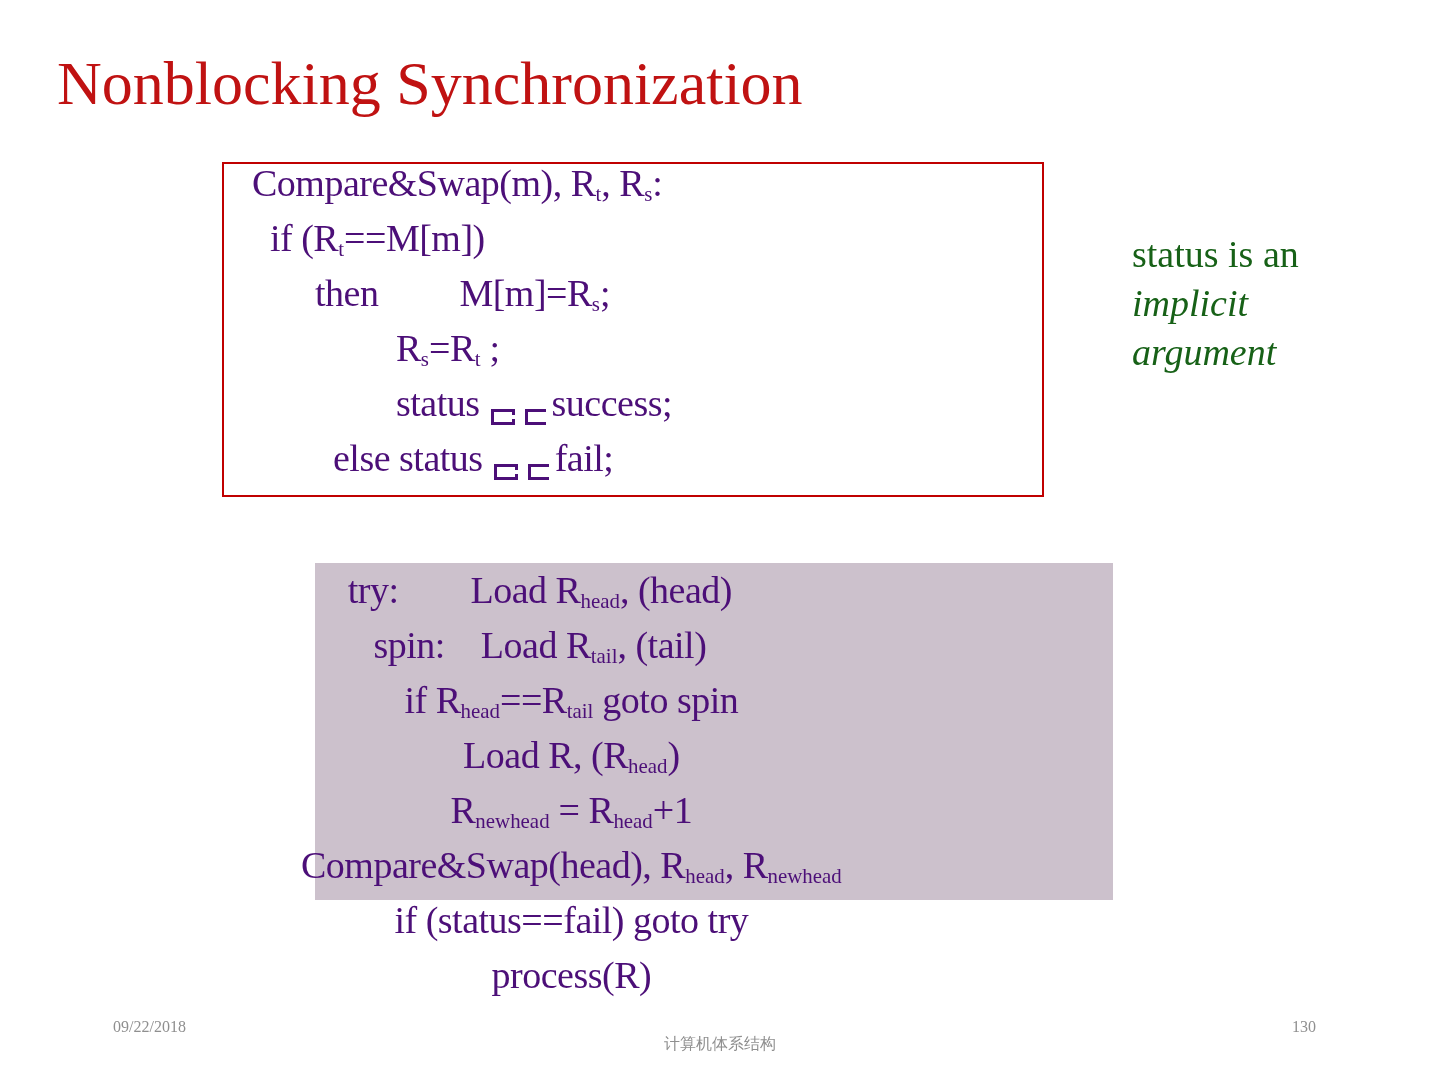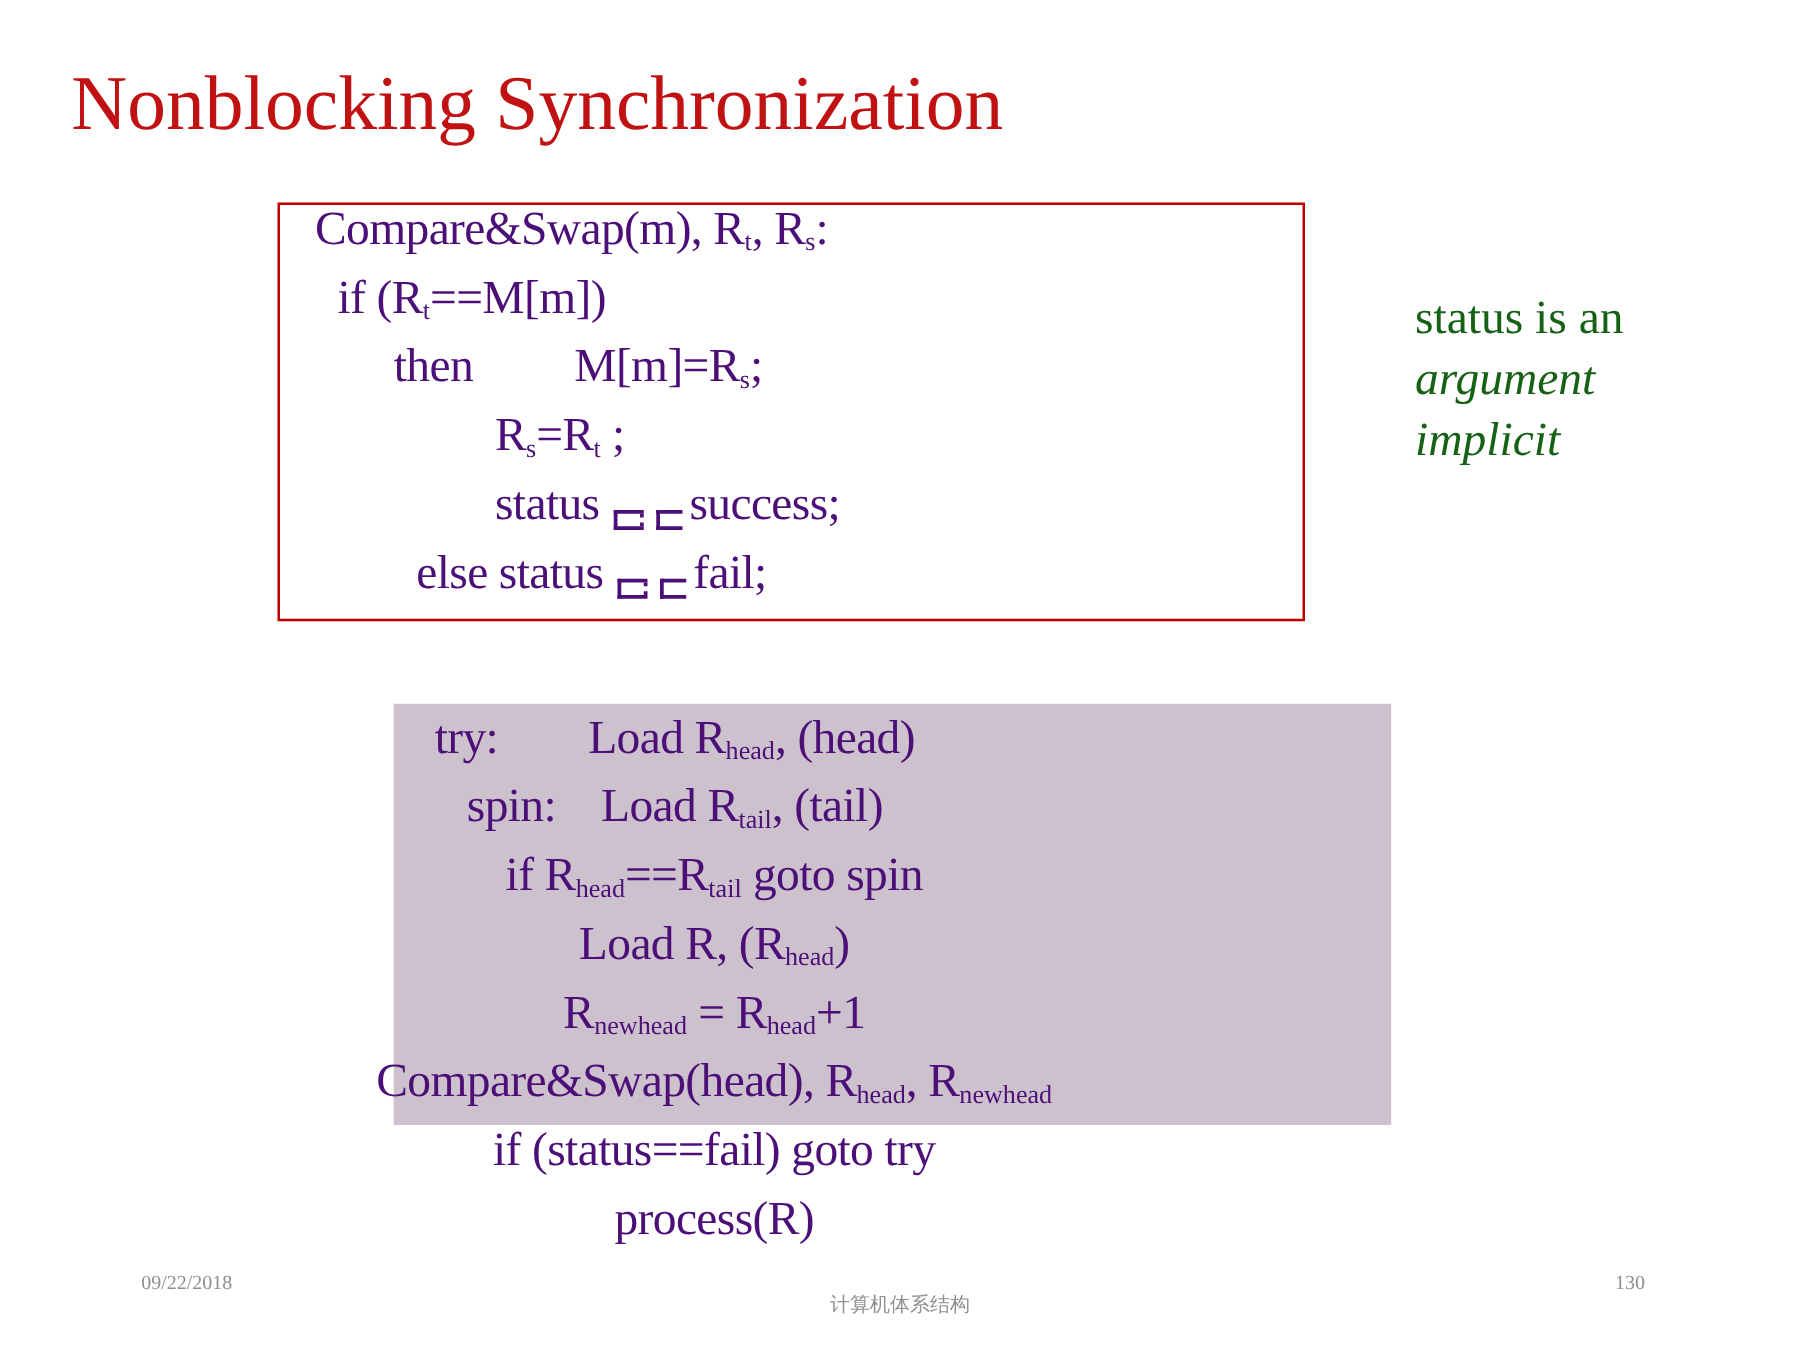--- a/index.html
+++ b/index.html
@@ -81,22 +81,22 @@
 
 <div class="slide">
 
   <h1 class="title">Nonblocking Synchronization</h1>
 
   <div class="cas-box"></div>
   <div class="code cas-code"><div class="code-line"><span>Compare&amp;Swap(m), R</span><sub>t</sub><span>, R</span><sub>s</sub><span>:</span></div><div class="code-line"><span>  if (R</span><sub>t</sub><span>==M[m])</span></div><div class="code-line"><span>       then         M[m]=R</span><sub>s</sub><span>;</span></div><div class="code-line"><span>                R</span><sub>s</sub><span>=R</span><sub>t</sub><span> ;</span></div><div class="code-line"><span>                status </span><span class="sym-a"></span><span class="sym-b"></span><span>success;</span></div><div class="code-line"><span>         else status </span><span class="sym-a"></span><span class="sym-b"></span><span>fail;</span></div></div>
 
   <div class="note">
     <div>status is an</div>
+    <div class="italic">implicit</div>
     <div class="italic">argument</div>
-    <div class="italic">implicit</div>
   </div>
 
   <div class="queue-bg"></div>
   <div class="code queue-code"><div class="code-line"><span>try:        Load R</span><sub>head</sub><span>, (head)</span></div><div class="code-line"><span>spin:    Load R</span><sub>tail</sub><span>, (tail)</span></div><div class="code-line"><span>       if R</span><sub>head</sub><span>==R</span><sub>tail</sub><span> goto spin</span></div><div class="code-line"><span>       Load R, (R</span><sub>head</sub><span>)</span></div><div class="code-line"><span>       R</span><sub>newhead</sub><span> = R</span><sub>head</sub><span>+1</span></div><div class="code-line"><span>       Compare&amp;Swap(head), R</span><sub>head</sub><span>, R</span><sub>newhead</sub></div><div class="code-line"><span>       if (status==fail) goto try</span></div><div class="code-line"><span>       process(R)</span></div></div>
 
   <div class="footer">
     <span class="f-date">09/22/2018</span>
     <span class="f-course">计算机体系结构</span>
     <span class="f-page">130</span>
   </div>

